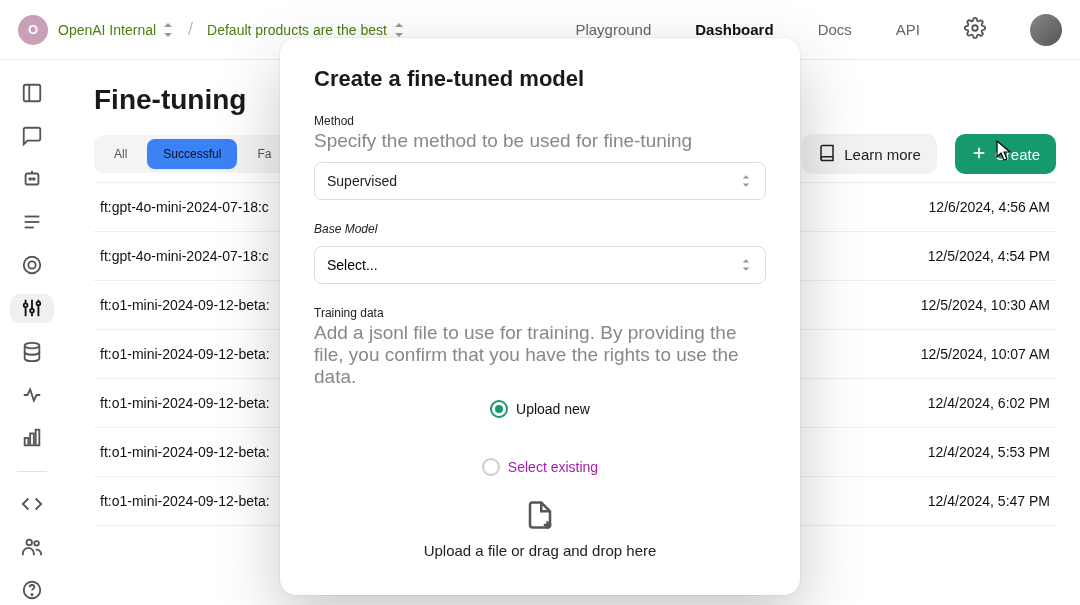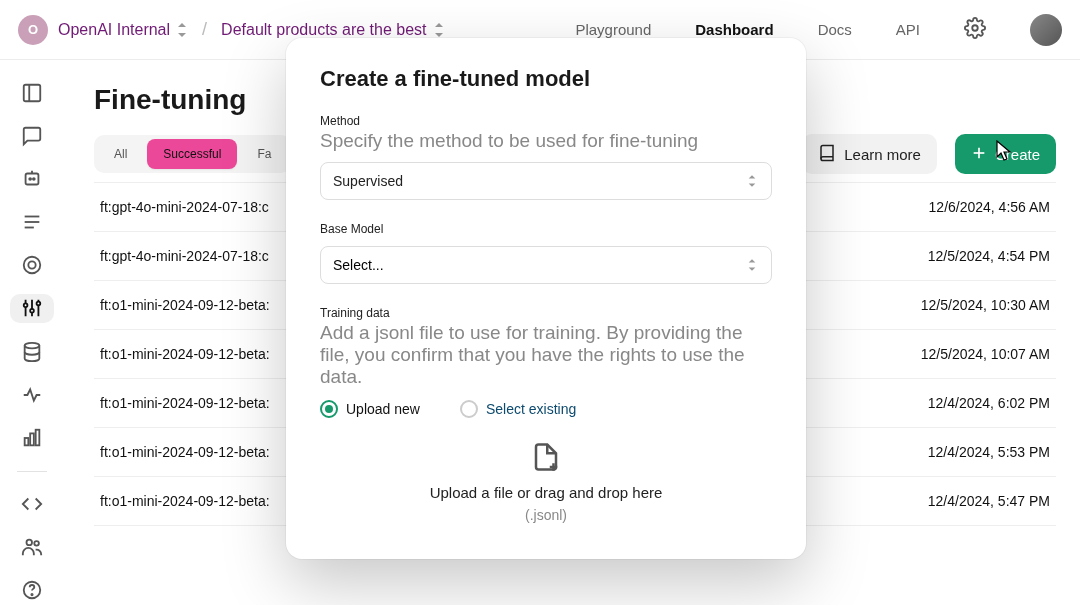--- a/index.html
+++ b/index.html
@@ -35,22 +35,22 @@
       align-items: center;
       justify-content: center;
       color: #fff;
       font-weight: 600;
       font-size: 13px;
     }
     .crumb {
       display: flex;
       align-items: center;
       gap: 6px;
-      font-size: 16px;
-      color: #701a75;
+      font-size: 14px;
+      color: #4d7c0f;
     }
     .slash {
       color: #bbb;
       font-size: 18px;
       padding: 0 4px;
     }
     .topnav {
       margin-left: auto;
       display: flex;
       align-items: center;
@@ -134,21 +134,21 @@
       border-radius: 10px;
       padding: 4px;
     }
     .tab {
       padding: 8px 16px;
       border-radius: 8px;
       font-size: 12px;
       color: #555;
     }
     .tab.active {
-      background: #ec4899;
+      background: #3b82f6;
       color: #111;
       box-shadow: 0 1px 2px rgba(0,0,0,0.06);
     }
     .tab-actions {
       margin-left: auto;
       display: flex;
       gap: 18px;
     }
     .btn {
       height: 40px;
@@ -180,21 +180,21 @@
       padding: 16px 6px;
       border-bottom: 1px solid #eee;
       font-size: 14px;
     }
     .job-name { color: #111; }
     .job-date { color: #111; text-align: right; margin-left: 40px; }
 
     
     .modal {
       position: absolute;
-      left: 286px;
+      left: 280px;
       top: 38px;
       width: 520px;
       background: #fff;
       border-radius: 16px;
       box-shadow: 0 24px 64px rgba(0,0,0,0.22), 0 0 0 1px rgba(0,0,0,0.04);
       padding: 28px 34px 34px 34px;
       z-index: 100;
     }
     .modal-title {
       font-size: 22px;
@@ -225,26 +225,27 @@
       color: #222;
     }
     .select .placeholder { color: #000000; }
     .section-gap { margin-bottom: 22px; }
     .radio-row {
       display: flex;
       gap: 40px;
       align-items: center;
       margin: 12px 0 20px 0;
       font-size: 14px;
+      flex-direction: column;
     }
     .radio {
       display: flex;
       align-items: center;
       gap: 8px;
-      color: #0c4a6e;
+      color: #a21caf;
     }
     .radio.active { color: #111; }
     .radio-circle {
       width: 18px;
       height: 18px;
       border-radius: 50%;
       border: 2px solid #169a6b;
       display: flex;
       align-items: center;
       justify-content: center;
@@ -485,21 +486,21 @@
       <span>Supervised</span>
       <span class="updown">
         <svg width="10" height="14" viewBox="0 0 12 14">
             <path d="M6 0 L10 4 L2 4 Z M6 14 L2 10 L10 10 Z" fill="currentColor"></path>
           </svg>
       </span>
     </div>
   </div>
 
   <div class="section-gap">
-    <div class="field-label" style="margin-bottom:10px;">Base Model</div>
+    <div class="field-label" style="margin-bottom:10px;font-style:italic;">Base Model</div>
     <div class="select">
       <span class="placeholder">Select...</span>
       <span class="updown">
         <svg width="10" height="14" viewBox="0 0 12 14">
             <path d="M6 0 L10 4 L2 4 Z M6 14 L2 10 L10 10 Z" fill="currentColor"></path>
           </svg>
       </span>
     </div>
   </div>
 
@@ -525,21 +526,20 @@
     <div class="dropzone">
       <div class="icon">
         <svg width="30" height="30" viewBox="0 0 24 24" fill="none" stroke="currentColor" stroke-width="2">
             <path d="M13 2H6a2 2 0 0 0-2 2v16a2 2 0 0 0 2 2h12a2 2 0 0 0 2-2V9z"></path>
             <polyline points="13 2 13 9 20 9"></polyline>
             <line x1="18" y1="17" x2="18" y2="23"></line>
             <line x1="15" y1="20" x2="21" y2="20"></line>
           </svg>
       </div>
       <div class="dz-line">Upload a file or drag and drop here</div>
-      <div class="dz-ext">(.jsonl)</div>
     </div>
   </div>
 </div>
 
 <div class="cursor">
   <svg width="18" height="22" viewBox="0 0 18 22">
       <path d="M1 1 L1 17 L5 13 L8 20 L11 19 L8 12 L14 12 Z" fill="#fff" stroke="#000" stroke-width="1.2"></path>
     </svg>
 </div>
 

